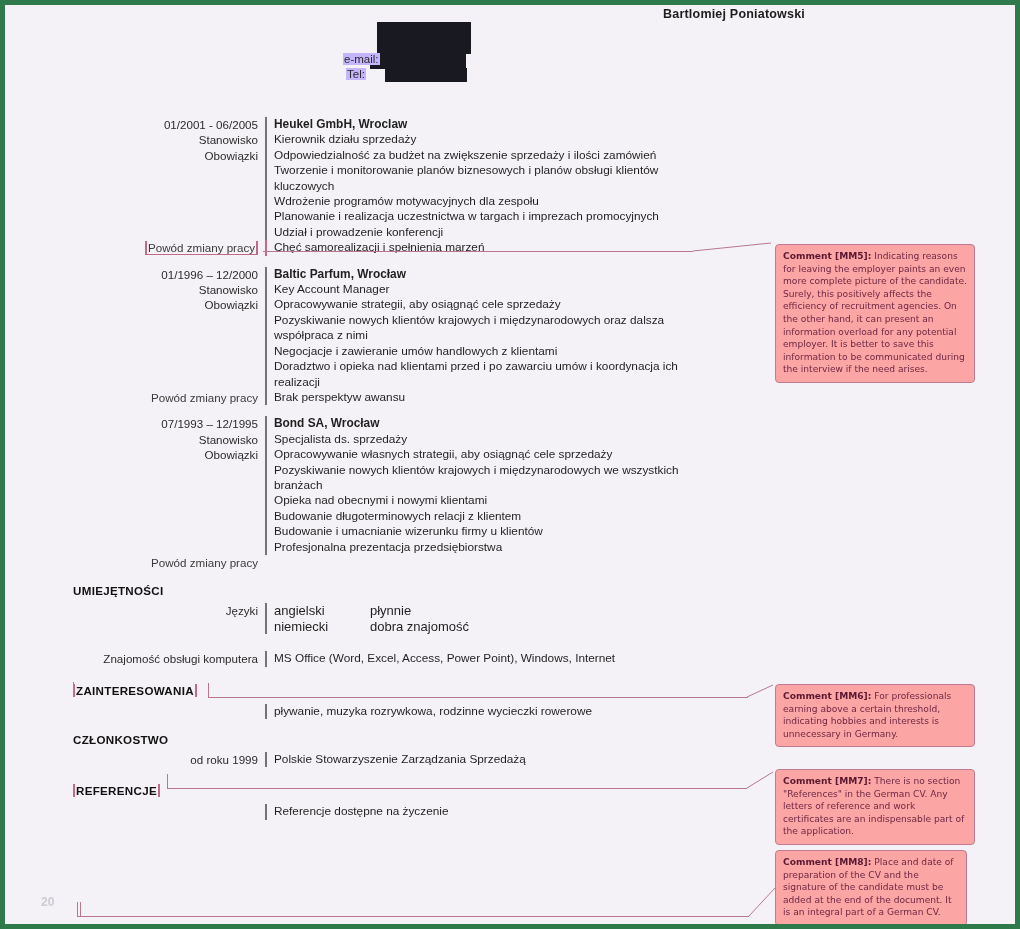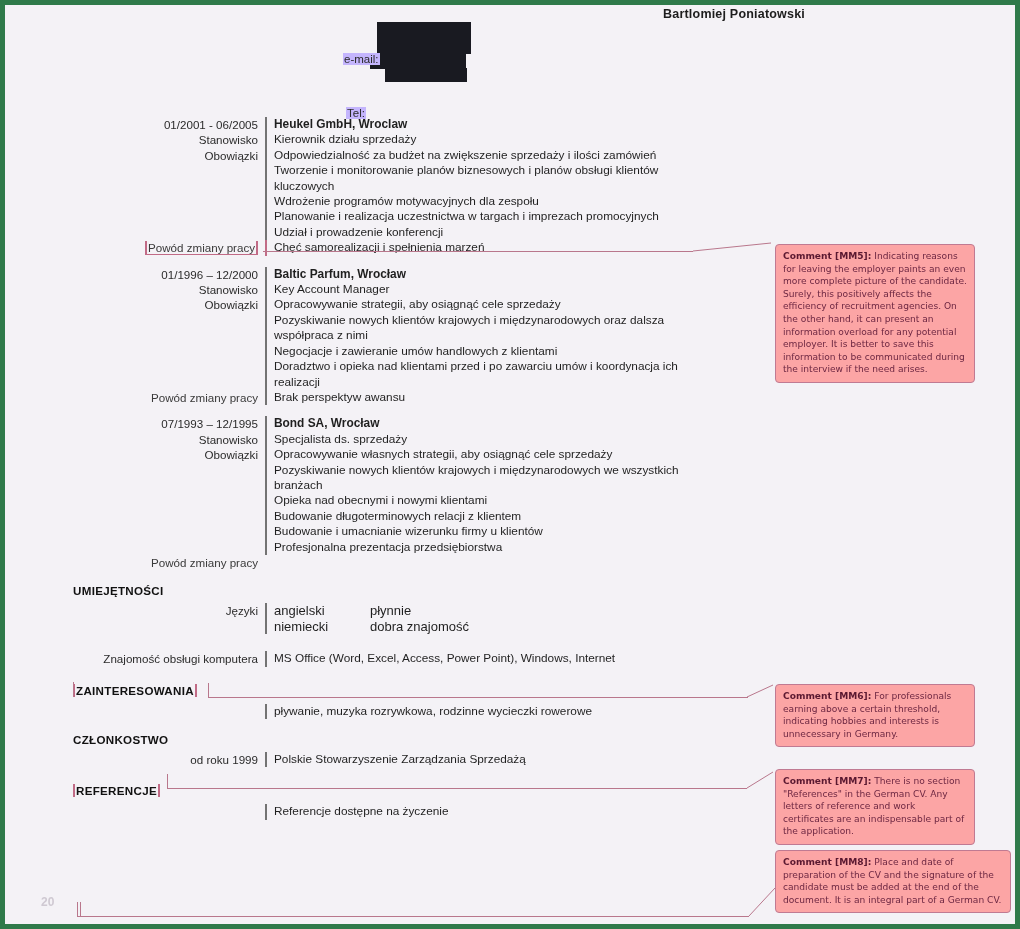--- a/index.html
+++ b/index.html
@@ -45,21 +45,21 @@
   .r3 { left: 380px; top: 63px; width: 82px; height: 14px; }
   .hdr-label {
     position: absolute;
     font-size: 11.5px;
     color: #2a2a2a;
     background: #c4b5fd;
     padding: 0 1px;
     z-index: 3;
   }
   .lbl-email { left: 338px; top: 48px; }
-  .lbl-tel   { left: 341px; top: 63px; margin-top: 39px; }
+  .lbl-tel   { left: 341px; top: 63px; }
 
   
   .cv-body {
     position: absolute;
     left: 0; top: 112px;
     width: 1020px;
   }
   .exp-block {
     position: relative;
     margin-bottom: 11px;
@@ -386,17 +386,17 @@
   </div>
 
   <div class="comment" style="left:770px; top:679px; width:200px;">
     <b>Comment [MM6]:</b><span> For professionals earning above a certain threshold, indicating hobbies and interests is unnecessary in Germany.</span>
   </div>
 
   <div class="comment" style="left:770px; top:764px; width:200px;">
     <b>Comment [MM7]:</b><span> There is no section "References" in the German CV. Any letters of reference and work certificates are an indispensable part of the application.</span>
   </div>
 
-  <div class="comment" style="left:770px; top:845px; width:236px;">
+  <div class="comment" style="left:770px; top:845px; width:192px;">
     <b>Comment [MM8]:</b><span> Place and date of preparation of the CV and the signature of the candidate must be added at the end of the document. It is an integral part of a German CV.</span>
   </div>
 
 </div>
 
 </body></html>

